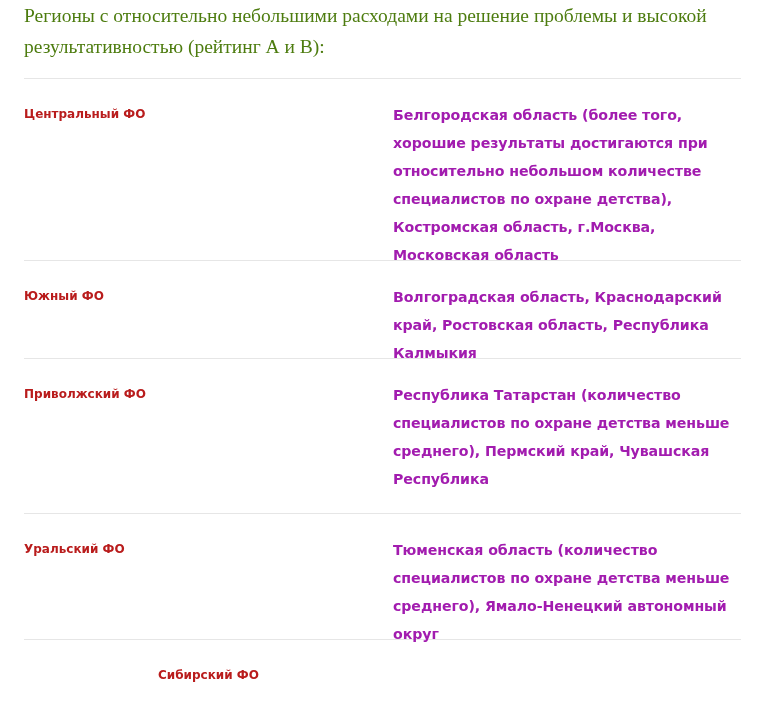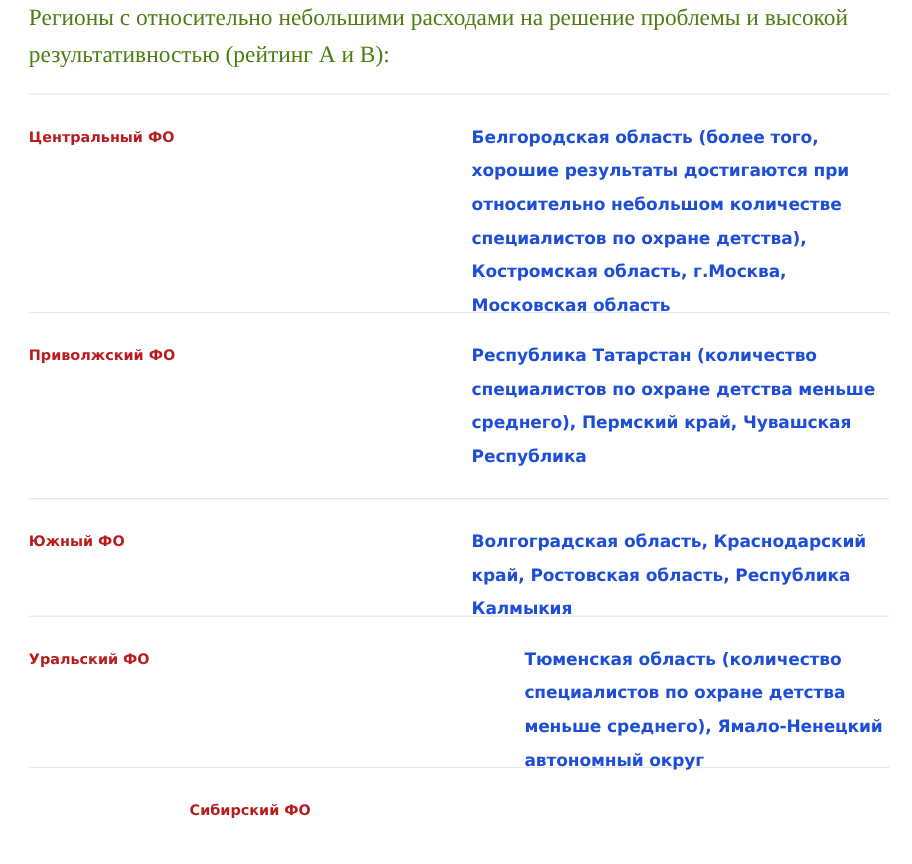--- a/index.html
+++ b/index.html
@@ -16,43 +16,43 @@
     }
     .row .district {
       width: 369px; flex: 0 0 369px;
       font-family: "DejaVu Sans", sans-serif;
       font-weight: bold; font-size: 12px; color: #b91c1c;
       padding-top: 24px; line-height: 22px;
     }
     .row .regions {
       flex: 1;
       font-family: "DejaVu Sans", sans-serif;
-      font-weight: bold; font-size: 14.2px; color: #1d4ed8;
+      font-weight: bold; font-size: 14.2px; color: #a21caf;
       line-height: 28px; padding-top: 22px; padding-bottom: 20px;
       letter-spacing: -0.1px;
     }
   </style>
 </head>
 <body>
 
 <p class="intro">Регионы с относительно небольшими расходами на решение проблемы и высокой результативностью (рейтинг А и В):</p>
 
 <div class="table">
   <div class="row" style="height:182px;">
     <div class="district">Центральный ФО</div>
     <div class="regions">Белгородская область (более того, хорошие результаты достигаются при относительно небольшом количестве специалистов по охране детства), Костромская область, г.Москва, Московская область</div>
   </div>
+  <div class="row" style="height:98px;">
+    <div class="district">Южный ФО</div>
+    <div class="regions">Волгоградская область, Краснодарский край, Ростовская область, Республика Калмыкия</div>
+  </div>
   <div class="row" style="height:155px;">
     <div class="district">Приволжский ФО</div>
     <div class="regions">Республика Татарстан (количество специалистов по охране детства меньше среднего), Пермский край, Чувашская Республика</div>
   </div>
-  <div class="row" style="height:98px;">
-    <div class="district">Южный ФО</div>
-    <div class="regions">Волгоградская область, Краснодарский край, Ростовская область, Республика Калмыкия</div>
-  </div>
-  <div class="row" style="height:126px;gap:44px;">
+  <div class="row" style="height:126px;">
     <div class="district">Уральский ФО</div>
     <div class="regions">Тюменская область (количество специалистов по охране детства меньше среднего), Ямало-Ненецкий автономный округ</div>
   </div>
   <div class="row" style="height:81px;text-align:center;">
     <div class="district">Сибирский ФО</div>
   </div>
 </div>
 
 </body></html>

